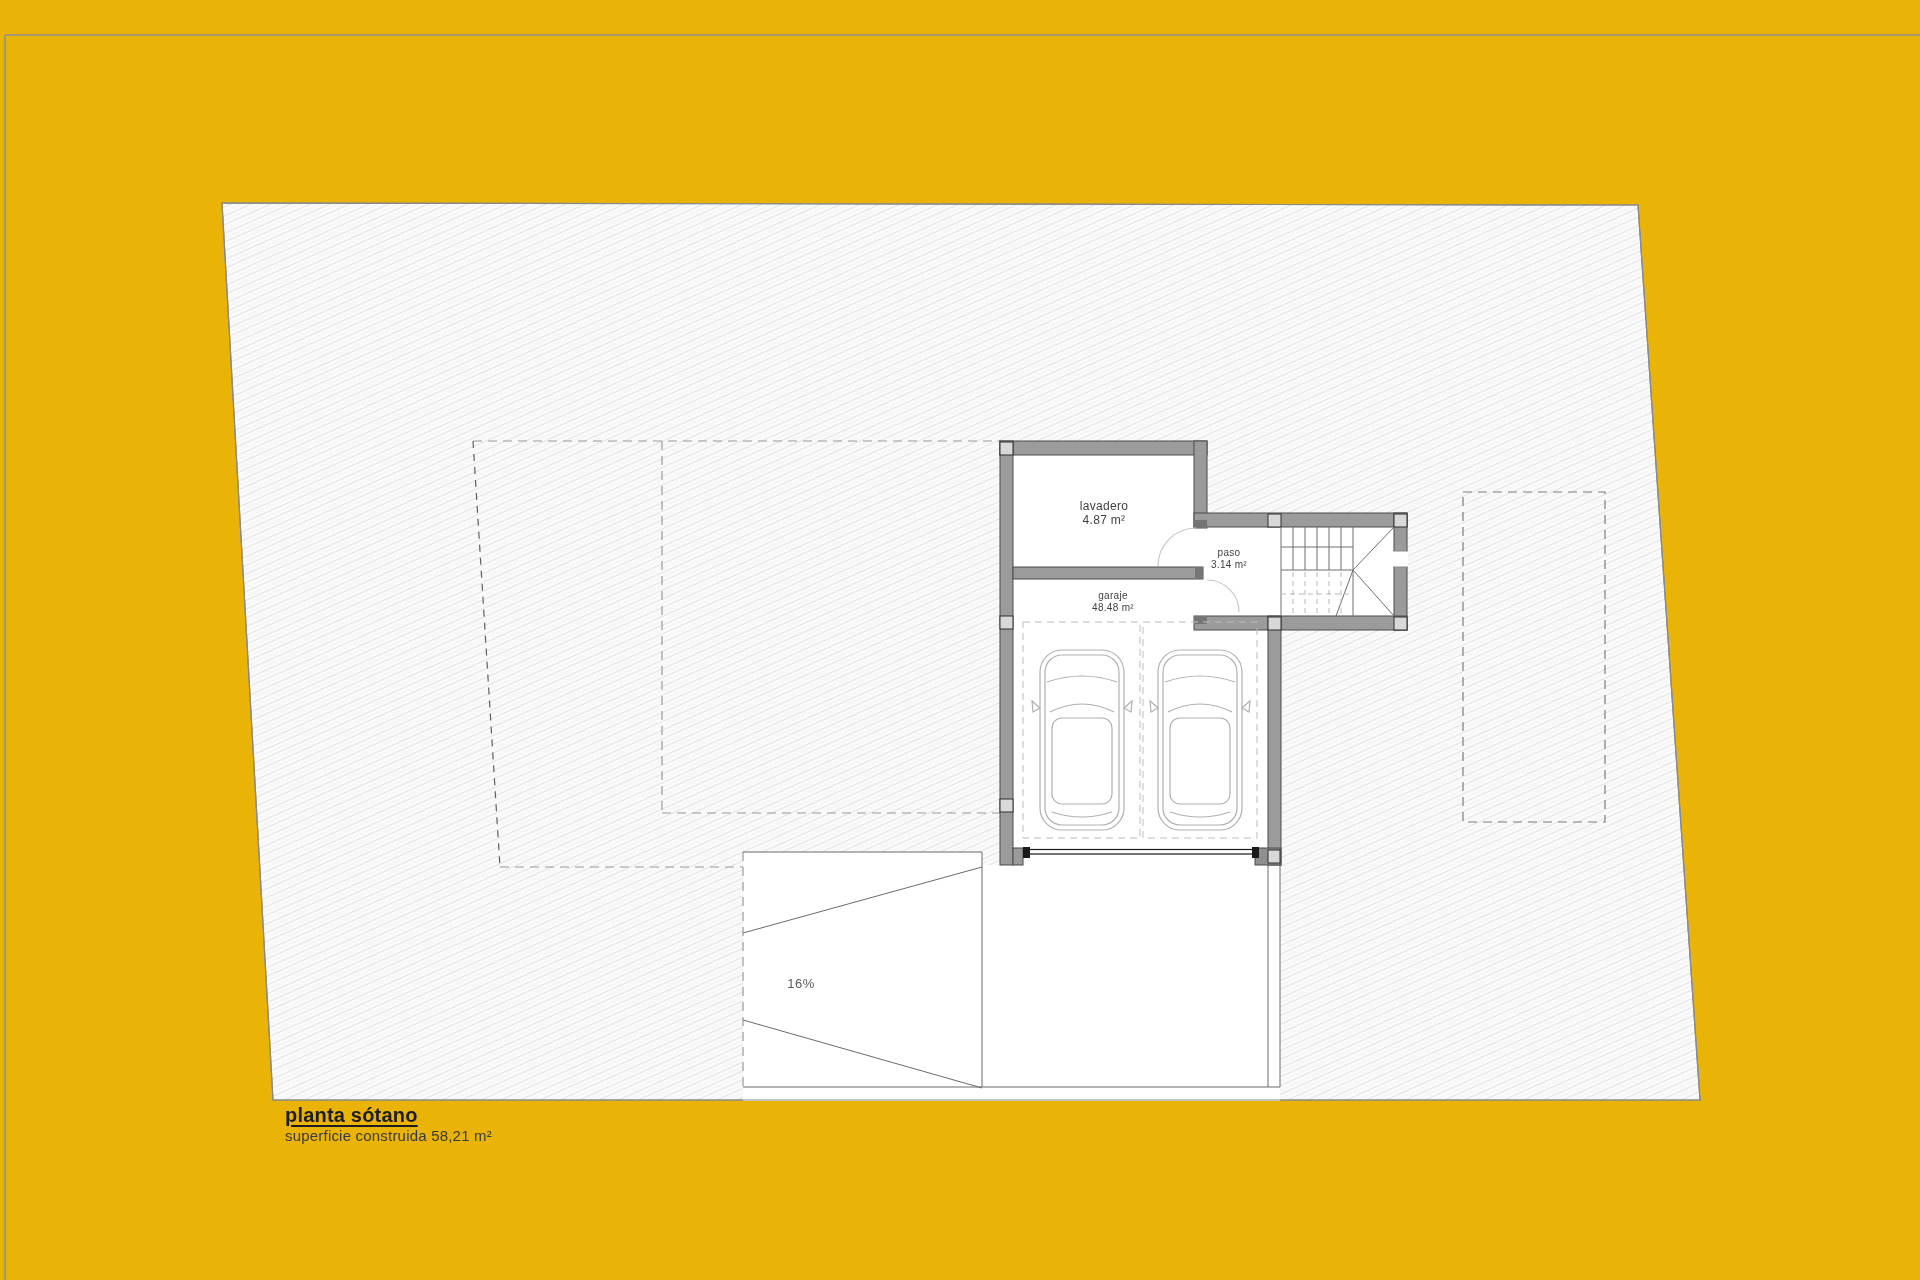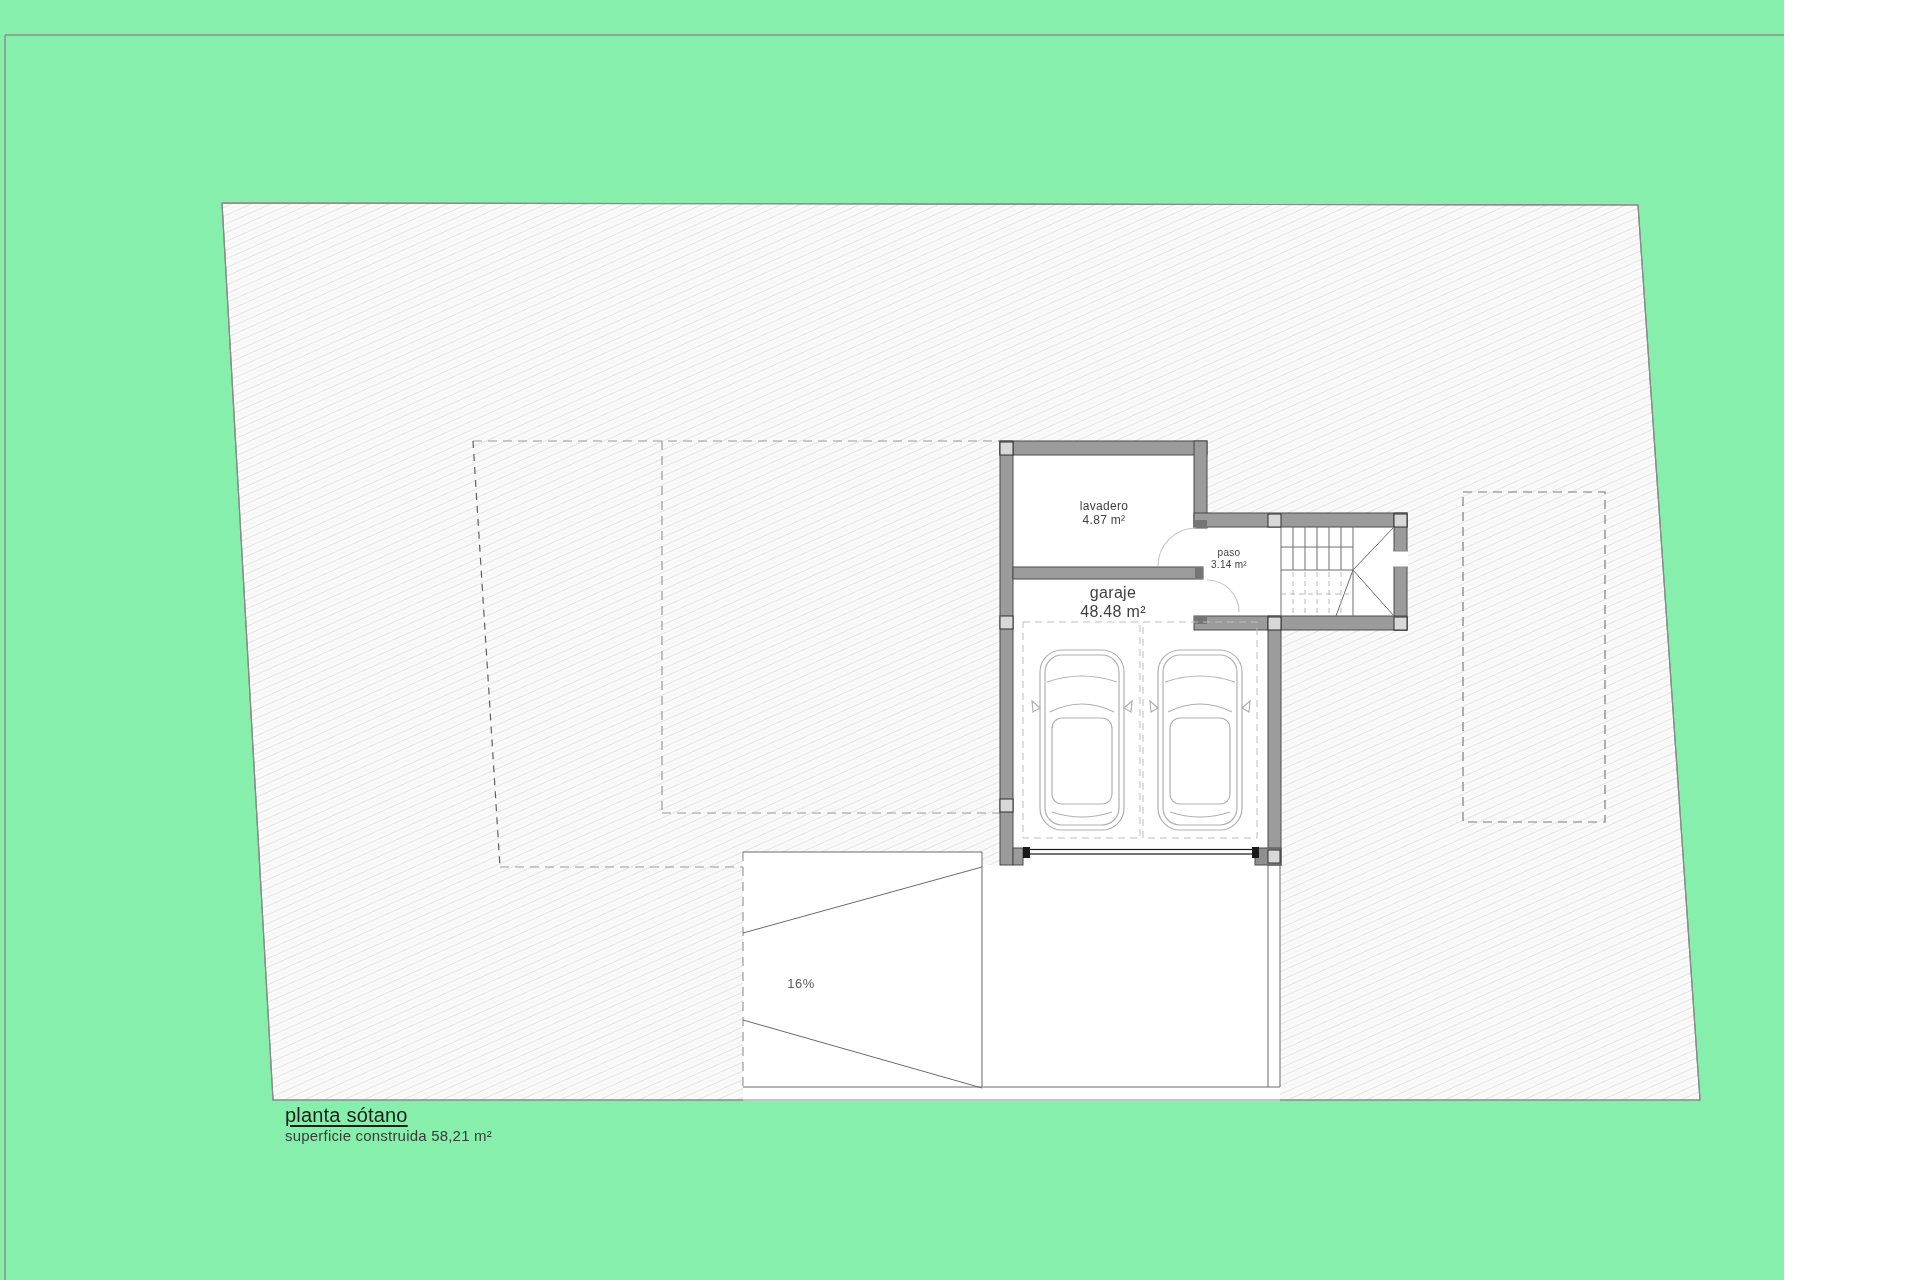--- a/index.html
+++ b/index.html
@@ -1,47 +1,47 @@
 <!DOCTYPE html>
 <html><head>
 <meta charset="utf-8">
 <style>
   html,body{margin:0;padding:0;background:#fff;}
   #canvas{
     position:relative;
-    width:1784px;height:1280px;
-    background:#86efac;
+    width:1920px;height:1280px;
+    background:#eab308;
     font-family:"Liberation Sans", sans-serif;
     overflow:hidden;
   }
   #plan-svg{position:absolute;left:0;top:0;}
   .room-label{
     position:absolute;
     transform:translate(-50%,-50%);
     text-align:center;
     color:#3f3f3f;
     line-height:1.2;
     white-space:nowrap;
     letter-spacing:.3px;
   }
   .room-label .rname,.room-label .rarea{display:block;}
   .lbl-lavadero{left:1104px;top:513px;font-size:12px;}
   .lbl-paso{left:1229px;top:559px;font-size:10px;}
-  .lbl-garaje{left:1113px;top:602px;font-size:16px;}
+  .lbl-garaje{left:1113px;top:602px;font-size:10px;}
   .lbl-ramp{
     position:absolute;left:801px;top:983px;
     transform:translate(-50%,-50%);
     font-size:13px;color:#5a5a5a;letter-spacing:.5px;
   }
   .title-block{
     position:absolute;left:285px;top:1104px;
     color:#1d1d1d;
   }
   .title-block .main-title{
-    font-size:20px;font-weight:normal;
+    font-size:20px;font-weight:bold;
     text-decoration:underline;
     text-underline-offset:3px;
     letter-spacing:.2px;
   }
   .title-block .sub-title{
     font-size:15px;font-weight:normal;color:#3a3a3a;
     letter-spacing:.2px;
   }
 </style>
 </head>

